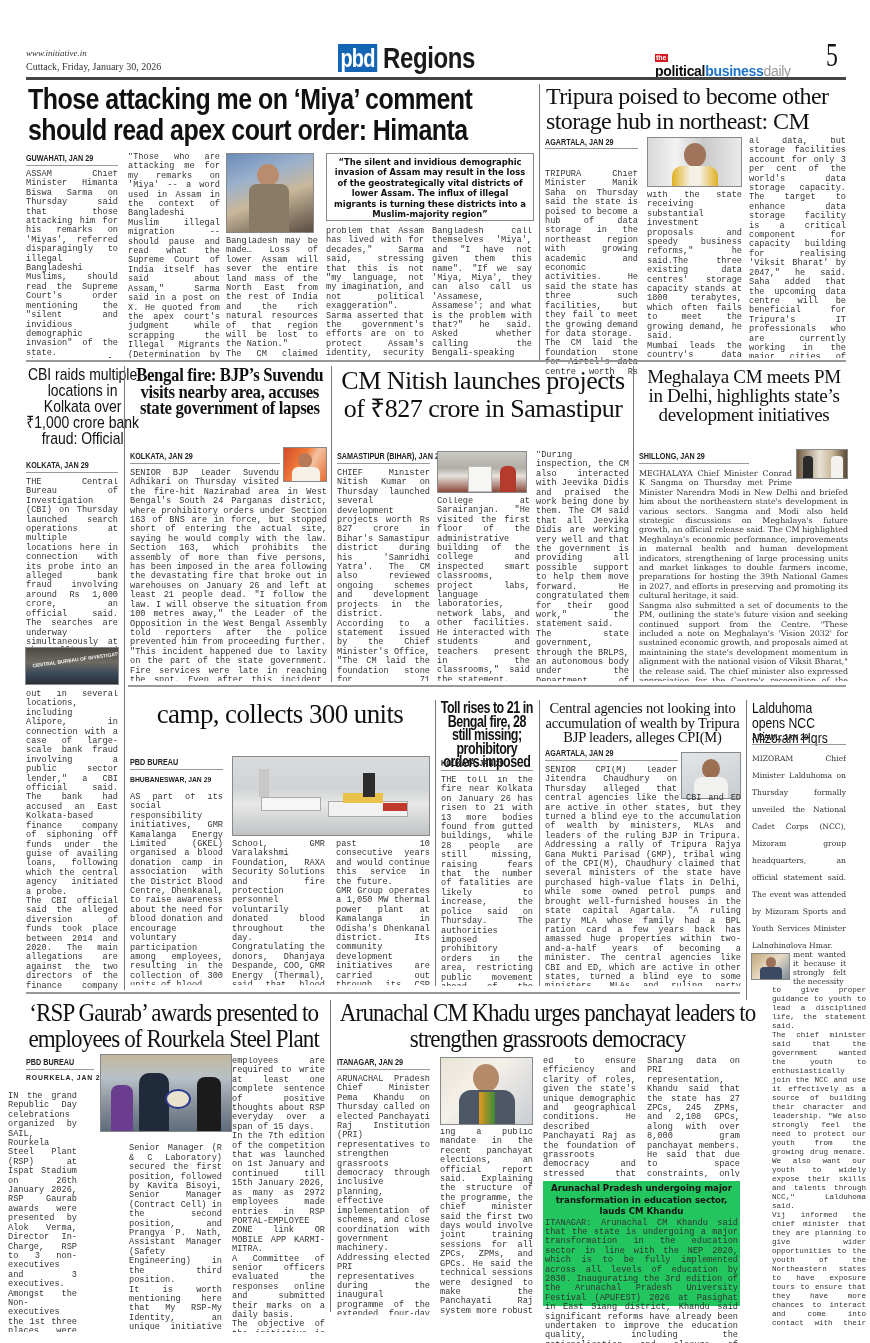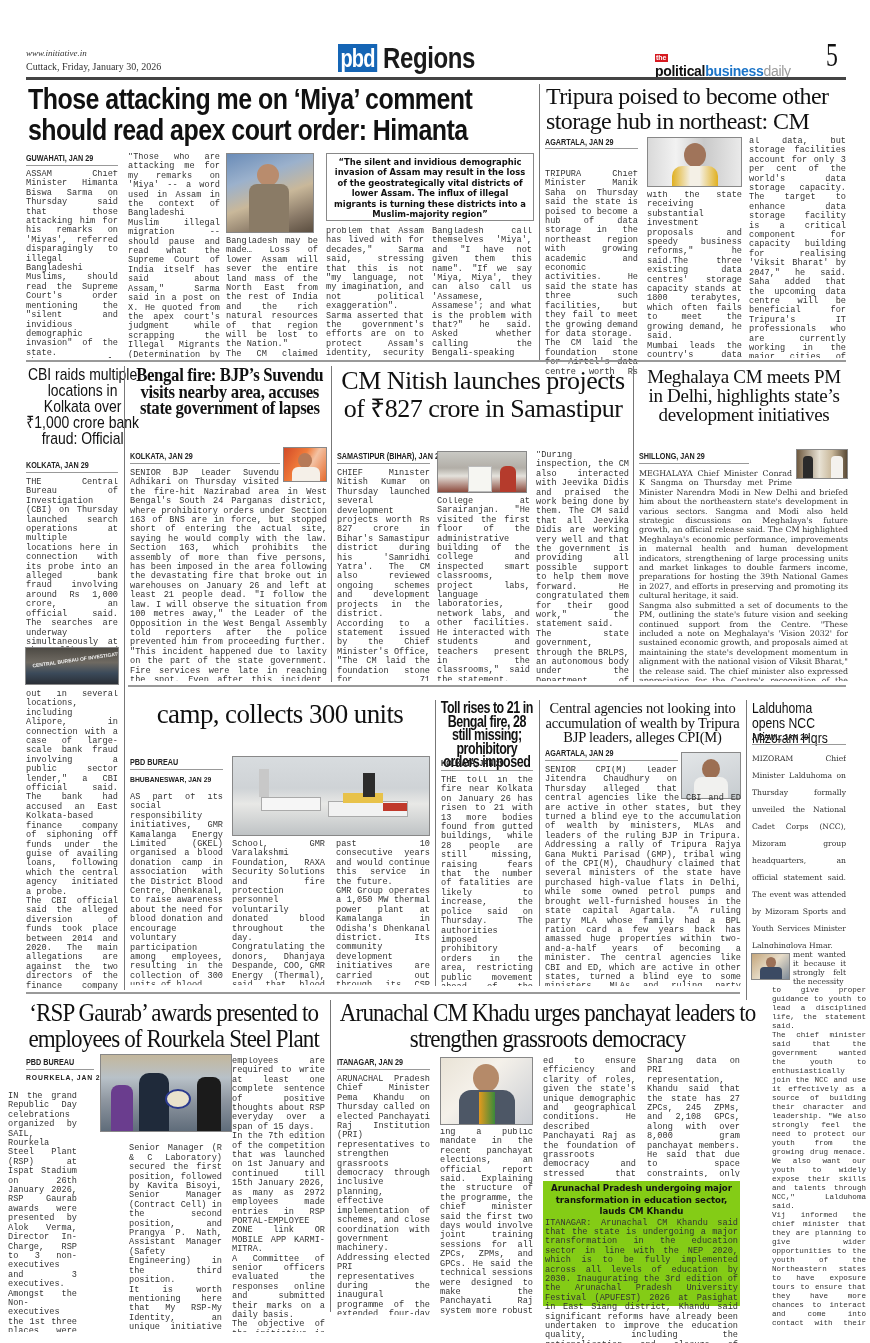--- a/index.html
+++ b/index.html
@@ -253,17 +253,17 @@
     Addressing elected PRI representatives during the inaugural programme of the extended four-day state-level interaction and orientation programme organised by Panchayati Raj department here, Khandu congratulated the newly elected zilla parishad chairpersons (ZPCs), zilla parishad members (ZPMs), and gram panchayat chairpersons (GPCs) for secur-</div>
   <div class="photo" style="left:440px;top:1057px;width:93px;height:68px;background:linear-gradient(135deg,#e9e3d6,#f5f1ea 40%,#c9cdd3)">
     <div style="position:absolute;left:32px;top:6px;width:26px;height:28px;border-radius:50%;background:#b58a69"></div>
     <div style="position:absolute;left:18px;top:32px;width:56px;height:36px;border-radius:12px 12px 0 0;background:#4d5766"></div>
     <div style="position:absolute;left:38px;top:34px;width:16px;height:34px;background:linear-gradient(90deg,#e49a1e,#3a8a3a)"></div>
   </div>
   <div class="col body-text" style="left:440px;top:1128px;width:93px;height:187px">ing a public mandate in the recent panchayat elections, an official report said. Explaining the structure of the programme, the chief minister said the first two days would involve joint training sessions for all ZPCs, ZPMs, and GPCs. He said the technical sessions were designed to make the Panchayati Raj system more robust by covering government schemes, latest technologies, and administrative processes.
     Highlighting Arunachal Pradesh's two-tier Panchayati Raj system, he said the model was adopt-</div>
   <div class="col body-text" style="left:543px;top:1057px;width:93px;height:120px">ed to ensure efficiency and clarity of roles, given the state's unique demographic and geographical conditions. He described Panchayati Raj as the foundation of grassroots democracy and stressed that elected representatives carry significant responsibility in reflecting public opinion and democratic values in village development planning.</div>
   <div class="col body-text" style="left:647px;top:1057px;width:93px;height:120px">    Sharing data on PRI representation, Khandu said that the state has 27 ZPCs, 245 ZPMs, and 2,108 GPCs, along with over 8,000 gram panchayat members. He said that due to space constraints, only 50 per cent of GPCs were invited for the present training, adding that district-wise and zonal-level programmes would be organised in the future for wider outreach. --PTI</div>
-  <div class="abs" style="left:543px;top:1181px;width:197px;height:125px;background:#84cc16;padding:2px 2px">
+  <div class="abs" style="left:543px;top:1181px;width:197px;height:125px;background:#22c55e;padding:2px 2px">
     <div style="font-family:'DejaVu Sans',sans-serif;font-weight:bold;font-size:8.6px;line-height:11.5px;text-align:center;color:#111">Arunachal Pradesh undergoing major transformation in education sector, lauds CM Khandu</div>
     <div class="body-text" style="margin-top:1px">ITANAGAR: Arunachal CM Khandu said that the state is undergoing a major transformation in the education sector in line with the NEP 2020, which is to be fully implemented across all levels of education by 2030. Inaugurating the 3rd edition of the Arunachal Pradesh University Festival (APUFEST) 2026 at Pasighat in East Siang district, Khandu said significant reforms have already been undertaken to improve the education quality, including the rationalisation and closure of unviable schools, noting that around 700 schools have been shut down to address issues of poor planning and quality.</div>
   </div>
 </div>
 
 </body></html>

